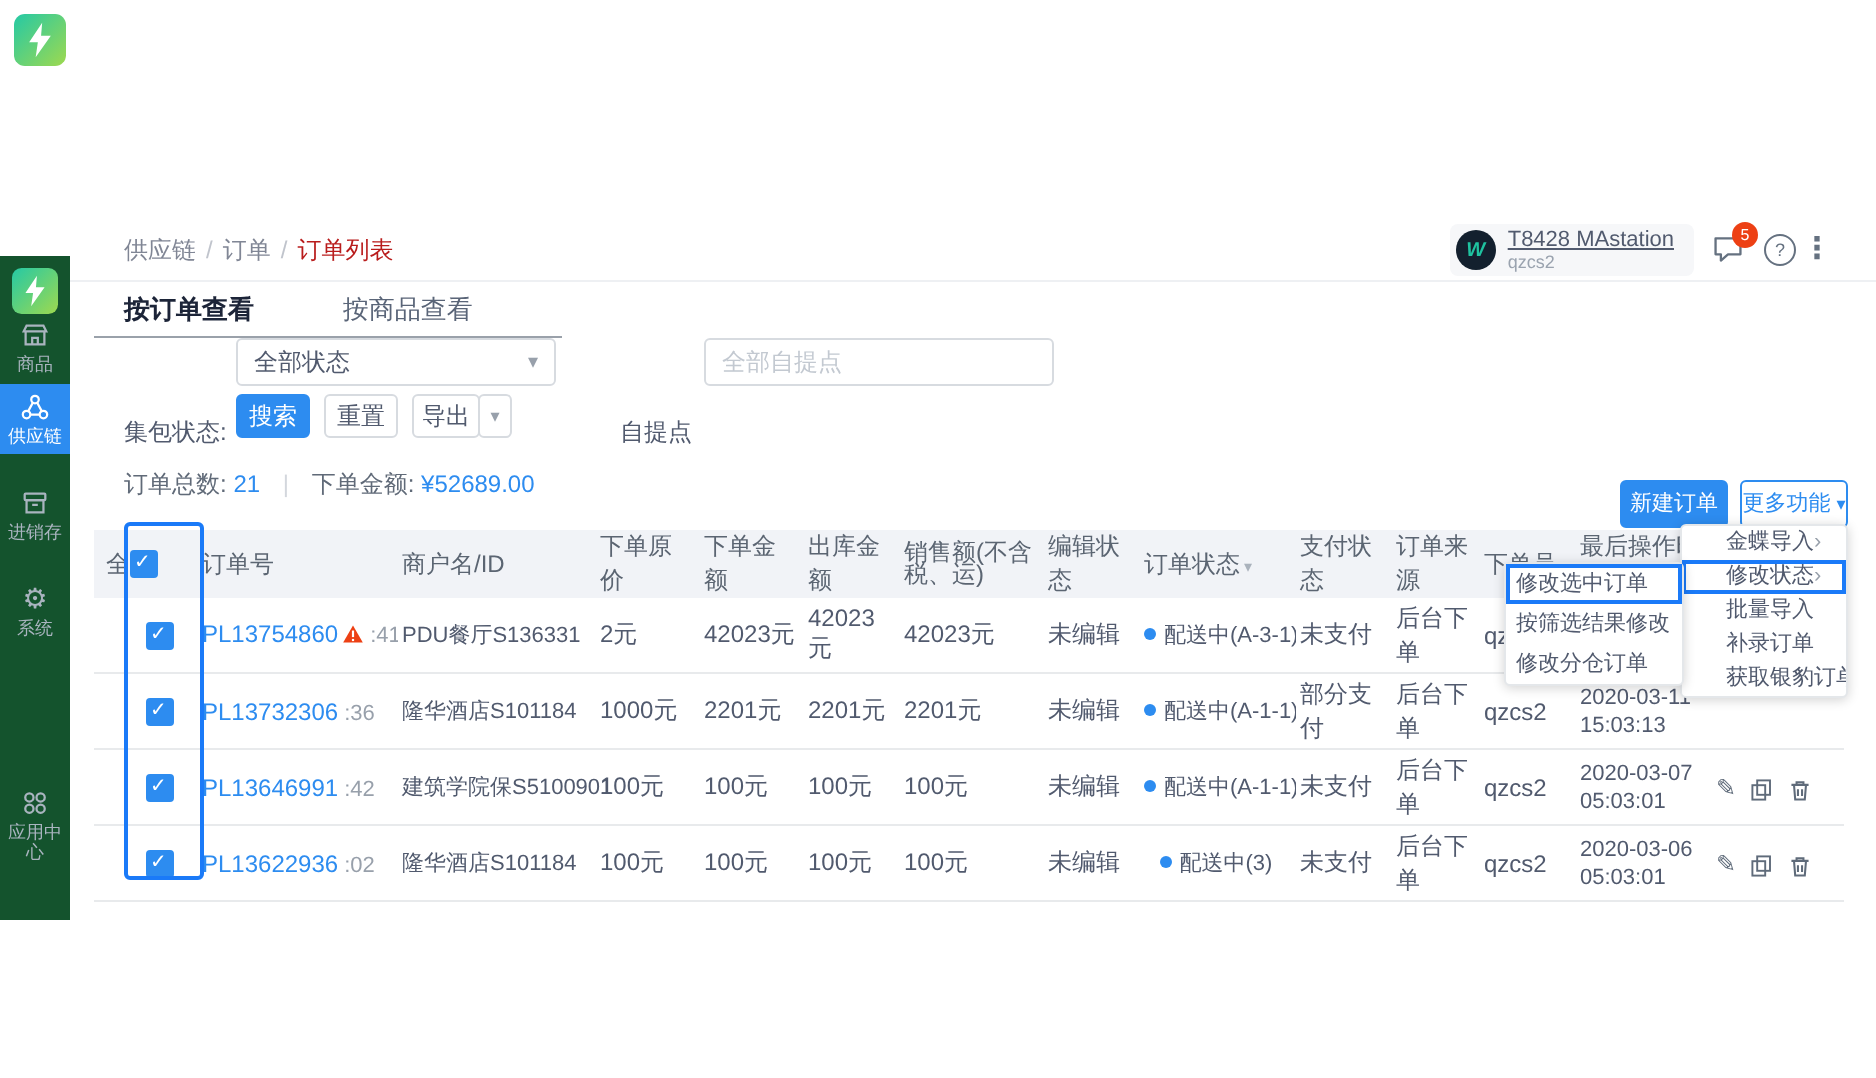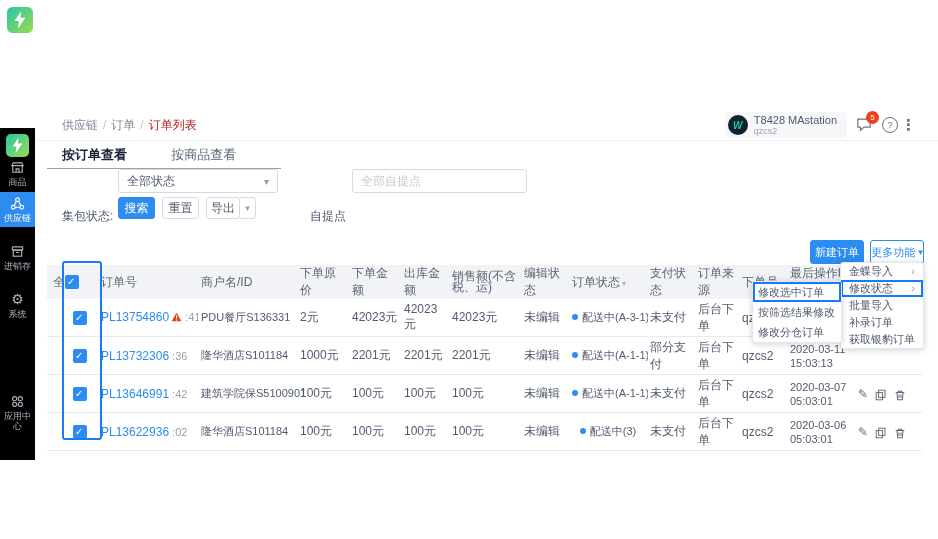--- a/index.html
+++ b/index.html
@@ -10,32 +10,32 @@
   
   .topbar{position:absolute;left:35px;top:110px;width:903px;height:30px;background:#fff;border-bottom:1px solid #eef0f3;}
   .breadcrumb{position:absolute;left:27px;top:0;height:30px;display:flex;align-items:center;gap:5px;font-size:12px;color:#808695;}
   .bc{cursor:pointer;}
   .bc.active{color:#b91c1c;}
   .bc-sep{color:#c0c4cc;}
   .user-box{position:absolute;right:91px;top:2px;height:26px;display:flex;align-items:center;gap:6px;
             background:#f6f7f9;border-radius:4px;padding:0 10px 0 3px;cursor:pointer;}
   .avatar{width:20px;height:20px;border-radius:50%;background:#13202e;display:flex;align-items:center;justify-content:center;
           color:#1fc2a0;font-size:10px;font-weight:bold;font-style:italic;}
-  .user-name{font-size:11px;color:#515a6e;line-height:12px;white-space:nowrap;}
+  .user-name{font-size:11px;color:#515a6e;line-height:12px;white-space:nowrap;text-decoration:underline;}
   .user-sub{font-size:9px;color:#9aa3af;line-height:10px;}
   .icon-btn{position:absolute;top:7px;cursor:pointer;}
   .icon-btn.bubble{right:66px;width:16px;height:16px;}
   .badge{position:absolute;top:-6px;right:-7px;min-width:13px;height:13px;border-radius:7px;background:#ed4014;
          color:#fff;font-size:8px;line-height:13px;text-align:center;padding:0 2px;box-sizing:border-box;}
   .icon-btn.help{right:40px;}
   .help-circle{display:flex;align-items:center;justify-content:center;width:14px;height:14px;border:1px solid #657180;
                border-radius:50%;font-size:9px;color:#657180;}
   .icon-btn.more{right:22px;font-size:15px;color:#657180;font-weight:bold;line-height:16px;}
   
-  .sidebar{position:absolute;left:0;top:128px;width:35px;height:332px;background:#000000;}
+  .sidebar{position:absolute;left:0;top:128px;width:35px;height:332px;background:#14532d;}
   .side-logo{position:absolute;left:6px;top:6px;width:23px;height:23px;cursor:pointer;}
   .side-item{position:absolute;left:0;width:35px;display:flex;flex-direction:column;align-items:center;gap:2px;
              color:#a9b4bf;cursor:pointer;padding:4px 0;box-sizing:border-box;}
   .side-item.active{background:#2d8cf0;color:#fff;}
   .side-icon{display:flex;}
   .side-icon svg{stroke:currentColor;fill:none;stroke-width:1.2;}
   .side-label{font-size:9px;line-height:10px;text-align:center;width:30px;word-break:break-all;}
   .gear-glyph{font-size:14px;line-height:15px;}
   
   .tabs{position:absolute;left:47px;top:146px;height:22px;}
@@ -83,21 +83,21 @@
   .c-time{font-size:11px;line-height:14px;}
   .c-actions{white-space:nowrap;}
   .row-action{display:inline-block;margin-right:7px;color:#5f6b7a;cursor:pointer;font-size:12px;vertical-align:middle;}
   .row-action svg{stroke:#5f6b7a;fill:none;stroke-width:1.2;vertical-align:middle;}
   .th-caret{font-size:8px;color:#aab2bc;margin-left:2px;}
   .sales-head{font-size:11px;line-height:11px;white-space:normal;}
   
   .menu{position:absolute;background:#fff;border:1px solid #e4e7ea;border-radius:3px;box-shadow:0 1px 6px rgba(0,0,0,.18);z-index:40;}
   .main-menu{left:840px;top:262px;width:82px;}
   .sub-menu{left:752px;top:281px;width:88px;}
-  .menu-item{height:17px;line-height:17px;padding:0 8px;font-size:11px;color:#515a6e;display:flex;align-items:center;
+  .menu-item{height:17px;line-height:17px;padding:0 22px;font-size:11px;color:#515a6e;display:flex;align-items:center;
              justify-content:space-between;cursor:pointer;white-space:nowrap;overflow:hidden;}
   .sub-menu .menu-item{height:20px;line-height:20px;padding:0 5px;}
   .mi-caret{color:#98a0ab;font-size:11px;}
   .menu-item.highlight{outline:2px solid #1a7af8;outline-offset:-2px;}
   
   .annotation-box{position:absolute;left:62px;top:261px;width:36px;height:175px;border:2px solid #1a7af8;border-radius:3px;
                   z-index:50;pointer-events:none;}
 </style>
 </head>
 <body>
@@ -217,20 +217,27 @@
     <span class="sel-caret">▾</span>
   </div>
   <span class="flabel" style="left:310px">自提点</span>
   <input class="pickup-input" placeholder="全部自提点" style="">
 
   <button class="btn primary" style="left:118px;width:37px">搜索</button>
   <button class="btn" style="left:162px;width:37px">重置</button>
   <button class="btn" style="left:206px;width:34px">导出</button>
   <button class="btn caret-btn" style="left:239px;width:17px">▾</button>
 
+  <div class="summary">
+    <span class="s-label">订单总数:</span>
+    <span class="s-val">21</span>
+    <span class="s-div">|</span>
+    <span class="s-label">下单金额:</span>
+    <span class="s-val">¥52689.00</span>
+  </div>
 
   <button class="btn primary big" style="left:810px;width:54px">新建订单</button>
   <button class="btn ghost big" style="left:870px;width:54px">
     <span>更多功能</span>
     <span style="font-size:9px">▾</span>
   </button>
 
   <table class="order-table">
     <colgroup>
       <col style="width:16px">

